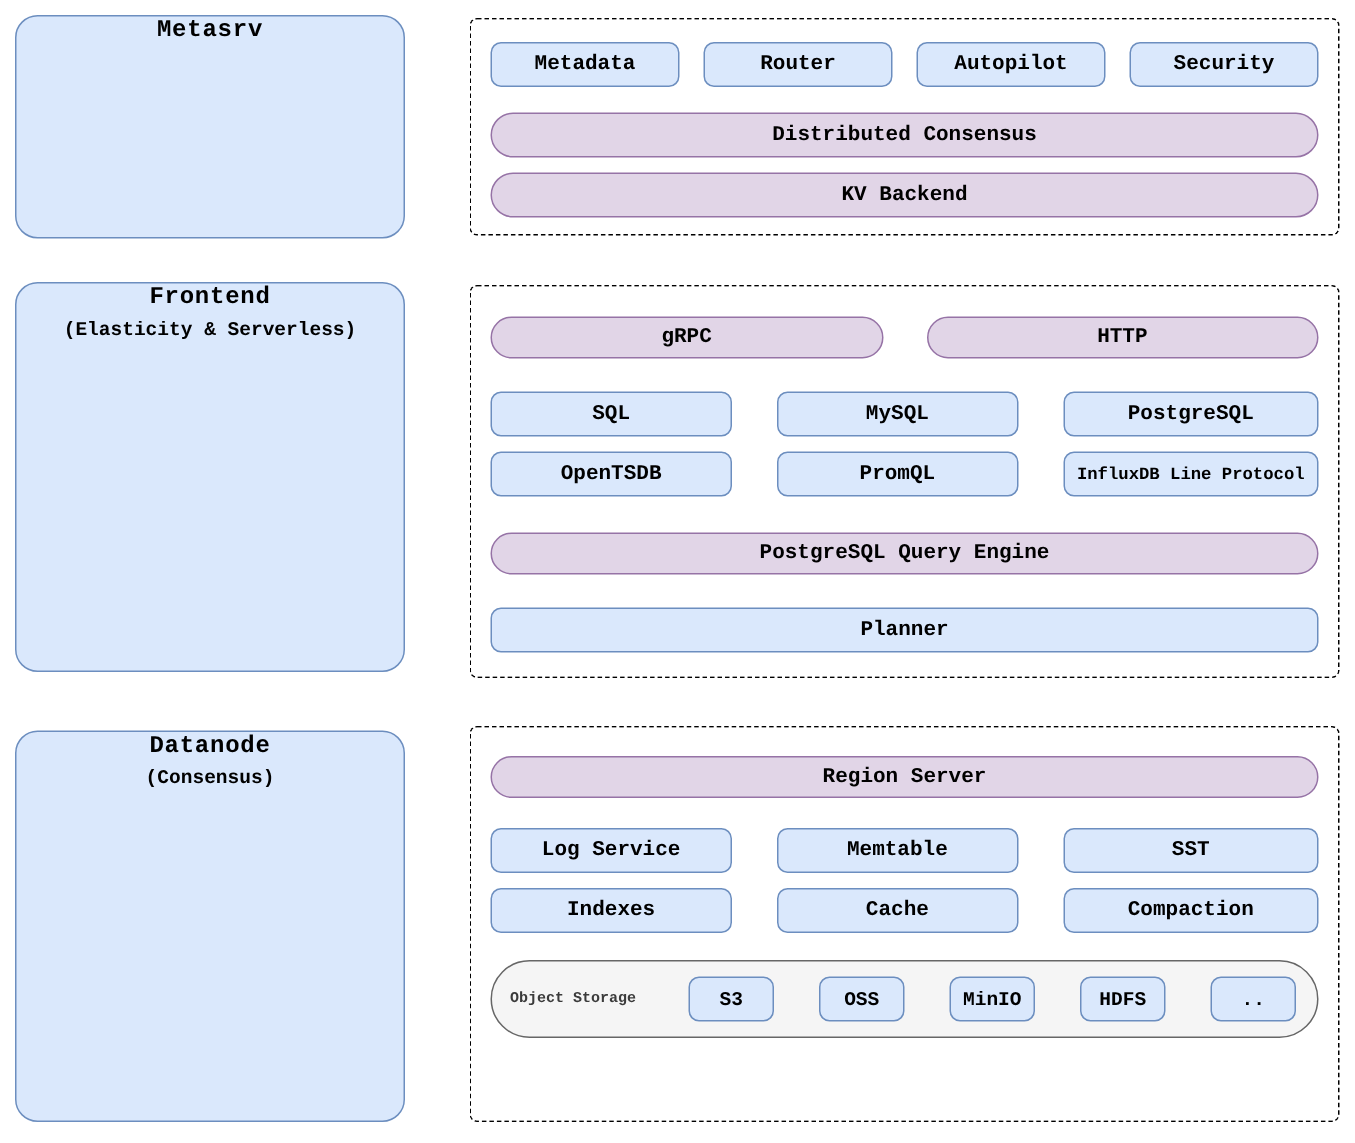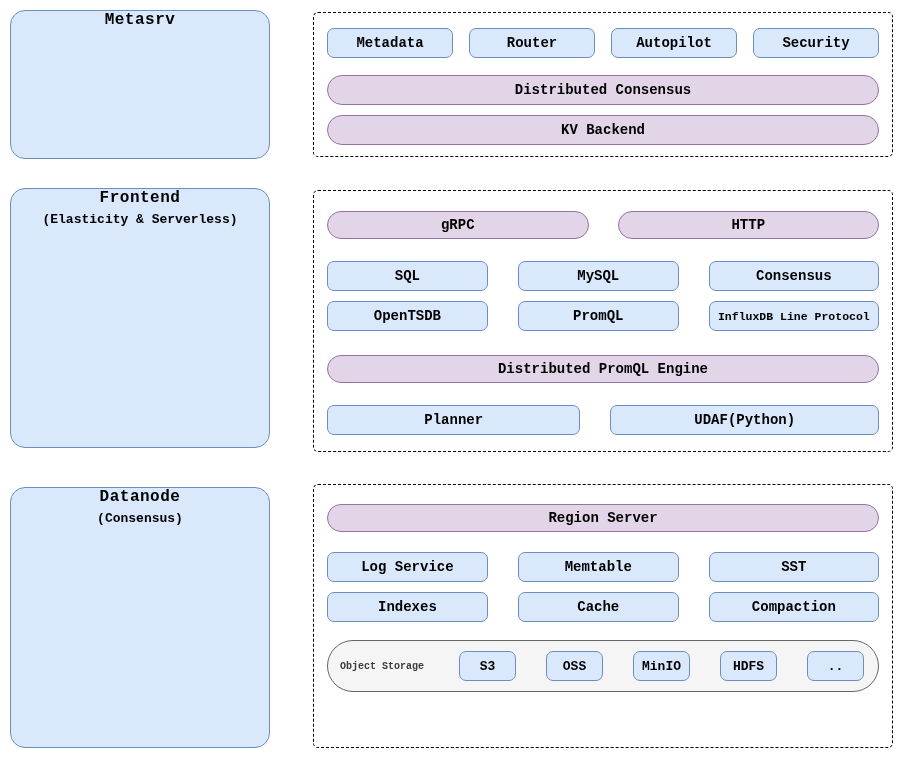--- a/index.html
+++ b/index.html
@@ -136,31 +136,30 @@
     <div class="subtitle">(Elasticity &amp; Serverless)</div>
   </div>
   <div class="dashed c2">
     <div class="row gap29 mt20">
       <div class="pill h28">gRPC</div>
       <div class="pill h28">HTTP</div>
     </div>
     <div class="row gap30 mt22">
       <div class="bbox">SQL</div>
       <div class="bbox">MySQL</div>
-      <div class="bbox wide3">Consensus</div>
+      <div class="bbox wide3">PostgreSQL</div>
     </div>
     <div class="row gap30 mt10">
       <div class="bbox">OpenTSDB</div>
       <div class="bbox">PromQL</div>
       <div class="bbox wide3 small-text">InfluxDB Line Protocol</div>
     </div>
-    <div class="pill h28 mt24">Distributed PromQL Engine</div>
+    <div class="pill h28 mt24">PostgreSQL Query Engine</div>
     <div class="row gap30 mt22">
       <div class="bbox">Planner</div>
-      <div class="bbox wide3">UDAF(Python)</div>
     </div>
   </div>
 
   <div class="left-box box-datanode">
     <div class="title">Datanode</div>
     <div class="subtitle">(Consensus)</div>
   </div>
   <div class="dashed c3">
     <div class="pill h28 mt19">Region Server</div>
     <div class="row gap30 mt20">

